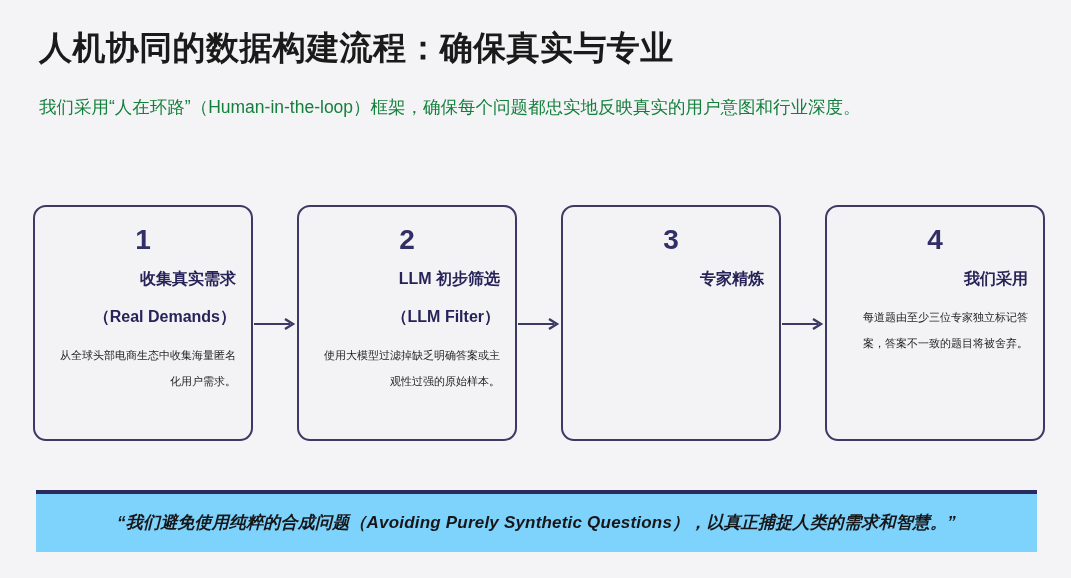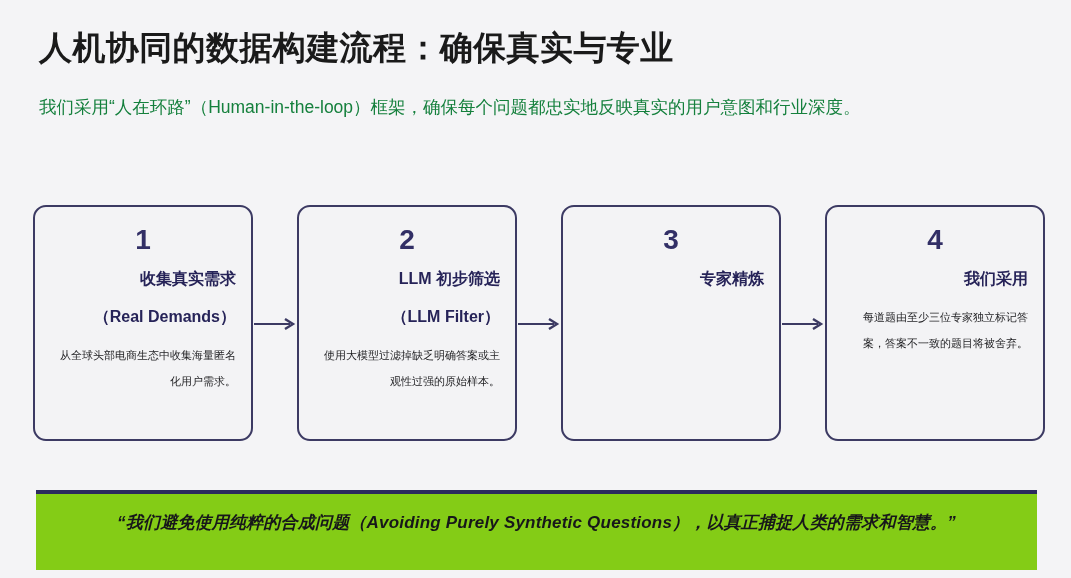--- a/index.html
+++ b/index.html
@@ -110,22 +110,22 @@
   .arrow-3 { left: 782px; }
 
   .arrow svg { display: block; }
 
   
   .quote-band {
     position: absolute;
     left: 36px;
     top: 490px;
     width: 1001px;
-    height: 80px;
-    background: #84cc16;
+    height: 62px;
+    background: #7dd3fc;
     border-top: 4px solid #2b2a5e;
   }
 
   .quote-text {
     position: absolute;
     left: 0;
     right: 0;
     top: 17px;
     text-align: center;
     font-size: 17px;

